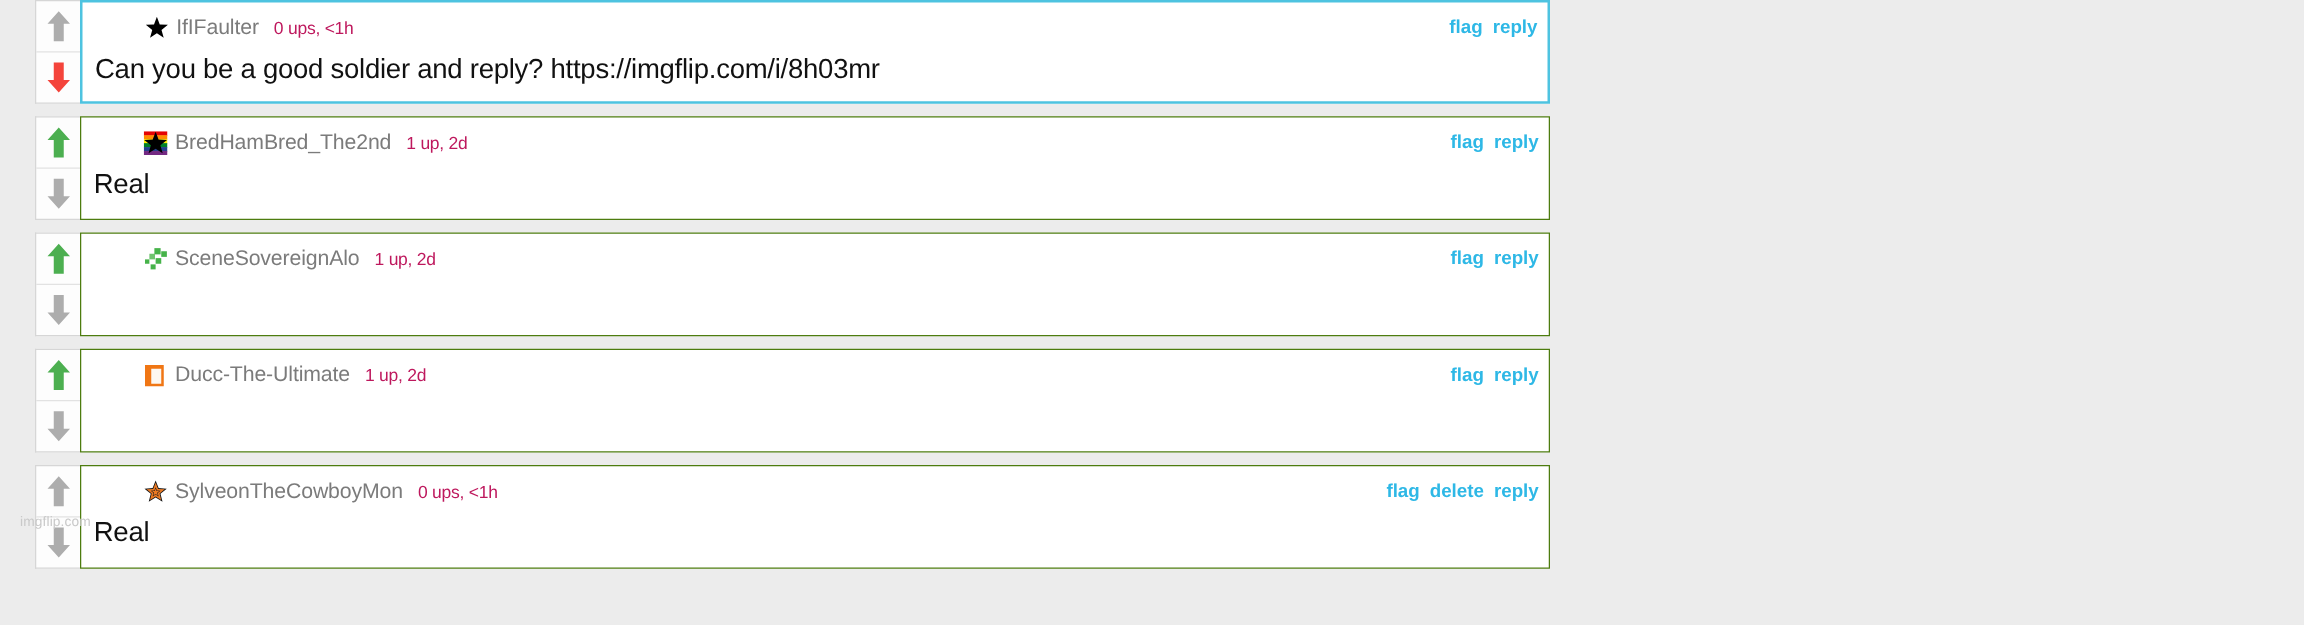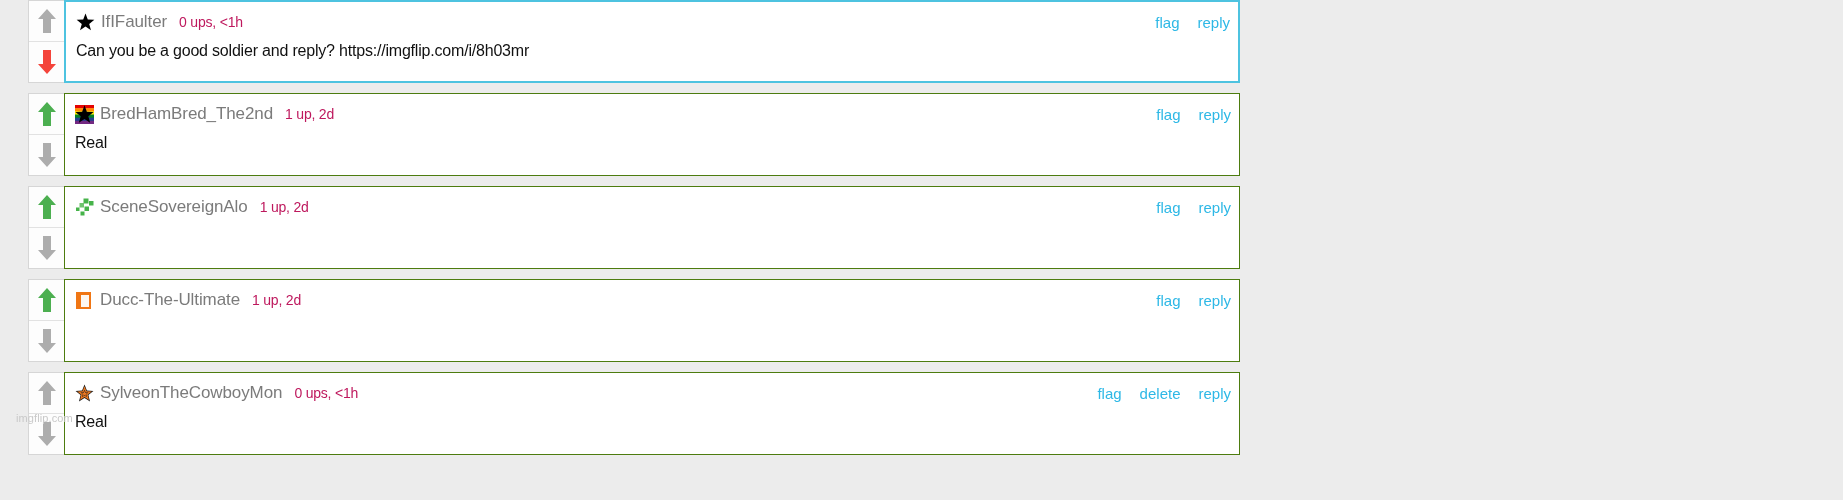--- a/index.html
+++ b/index.html
@@ -79,20 +79,21 @@
     border-color: #d6d6d6;
   }
 
   .meta-row {
     display: flex;
     align-items: center;
     height: 40px;
     padding: 0 10px 0 10px;
     box-sizing: border-box;
     position: relative;
+    margin-left: 40px;
   }
 
   .avatar {
     width: 19px;
     height: 19px;
     min-width: 19px;
     margin-right: 6px;
     display: inline-block;
     position: relative;
     line-height: 0;
@@ -110,32 +111,33 @@
     margin-left: 12px;
     letter-spacing: -0.2px;
   }
 
   .actions {
     position: absolute;
     right: 8px;
     top: 50%;
     transform: translateY(-50%);
     display: flex;
-    gap: 18px;
+    gap: 8px;
+    font-weight: bold;
   }
   .action-link {
     color: #2eb8e6;
     font-size: 15px;
     text-decoration: none;
     cursor: pointer;
   }
 
   .comment-text {
     padding: 0 10px 10px 10px;
-    font-size: 16px;
+    font-size: 22px;
     color: #111111;
     line-height: 1.15;
     letter-spacing: -0.2px;
     white-space: nowrap;
     overflow: hidden;
   }
 
   .watermark {
     position: absolute;
     left: 16px;

